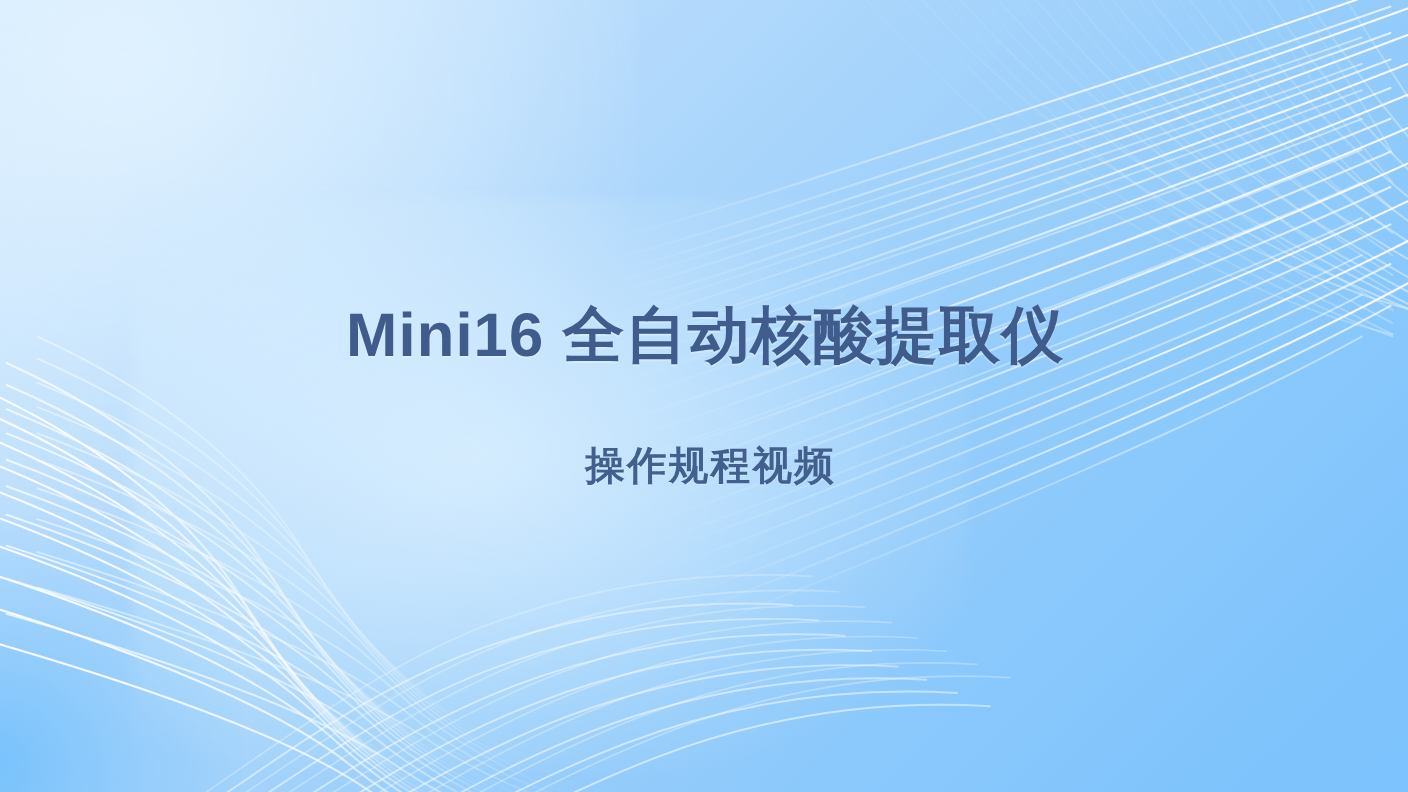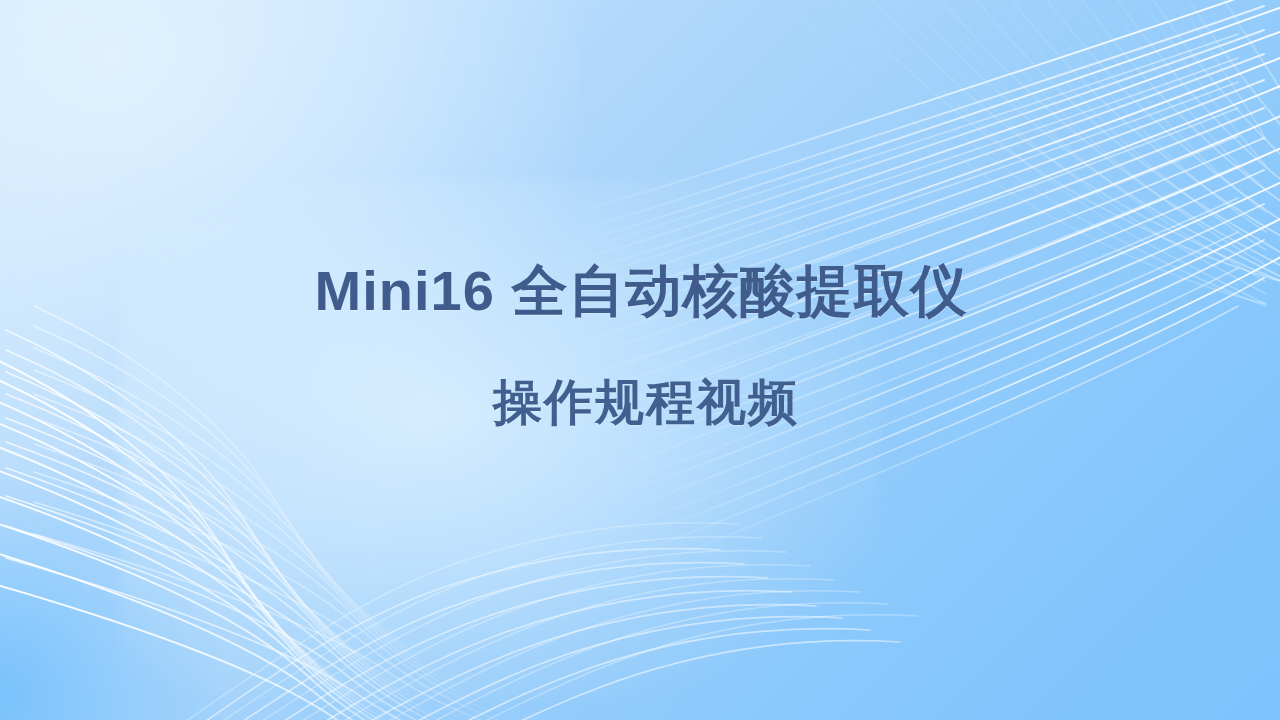--- a/index.html
+++ b/index.html
@@ -84,37 +84,37 @@
 
   .title-block {
     position: absolute;
     left: 0;
     top: 258px;
     width: 1280px;
     text-align: center;
   }
 
   .main-title {
-    margin: 2px;
+    margin: 16px;
     font-family: "Liberation Sans", "DejaVu Sans", sans-serif;
     font-size: 56px;
     font-weight: bold;
     letter-spacing: 1px;
     line-height: 1.12;
     color: #3f5c8d;
     text-shadow: 0 1px 0 rgba(255,255,255,0.28);
     padding-left: 2px;
   }
 
   .sub-title {
     margin: 0;
     padding-top: 50px;
     padding-left: 12px;
     font-family: "Liberation Sans", "DejaVu Sans", sans-serif;
-    font-size: 49px;
+    font-size: 36px;
     font-weight: bold;
     letter-spacing: 2px;
     line-height: 1.12;
     color: #41608f;
     text-shadow: 0 1px 0 rgba(255,255,255,0.26);
   }
 </style>
 </head>
 <body>
 

